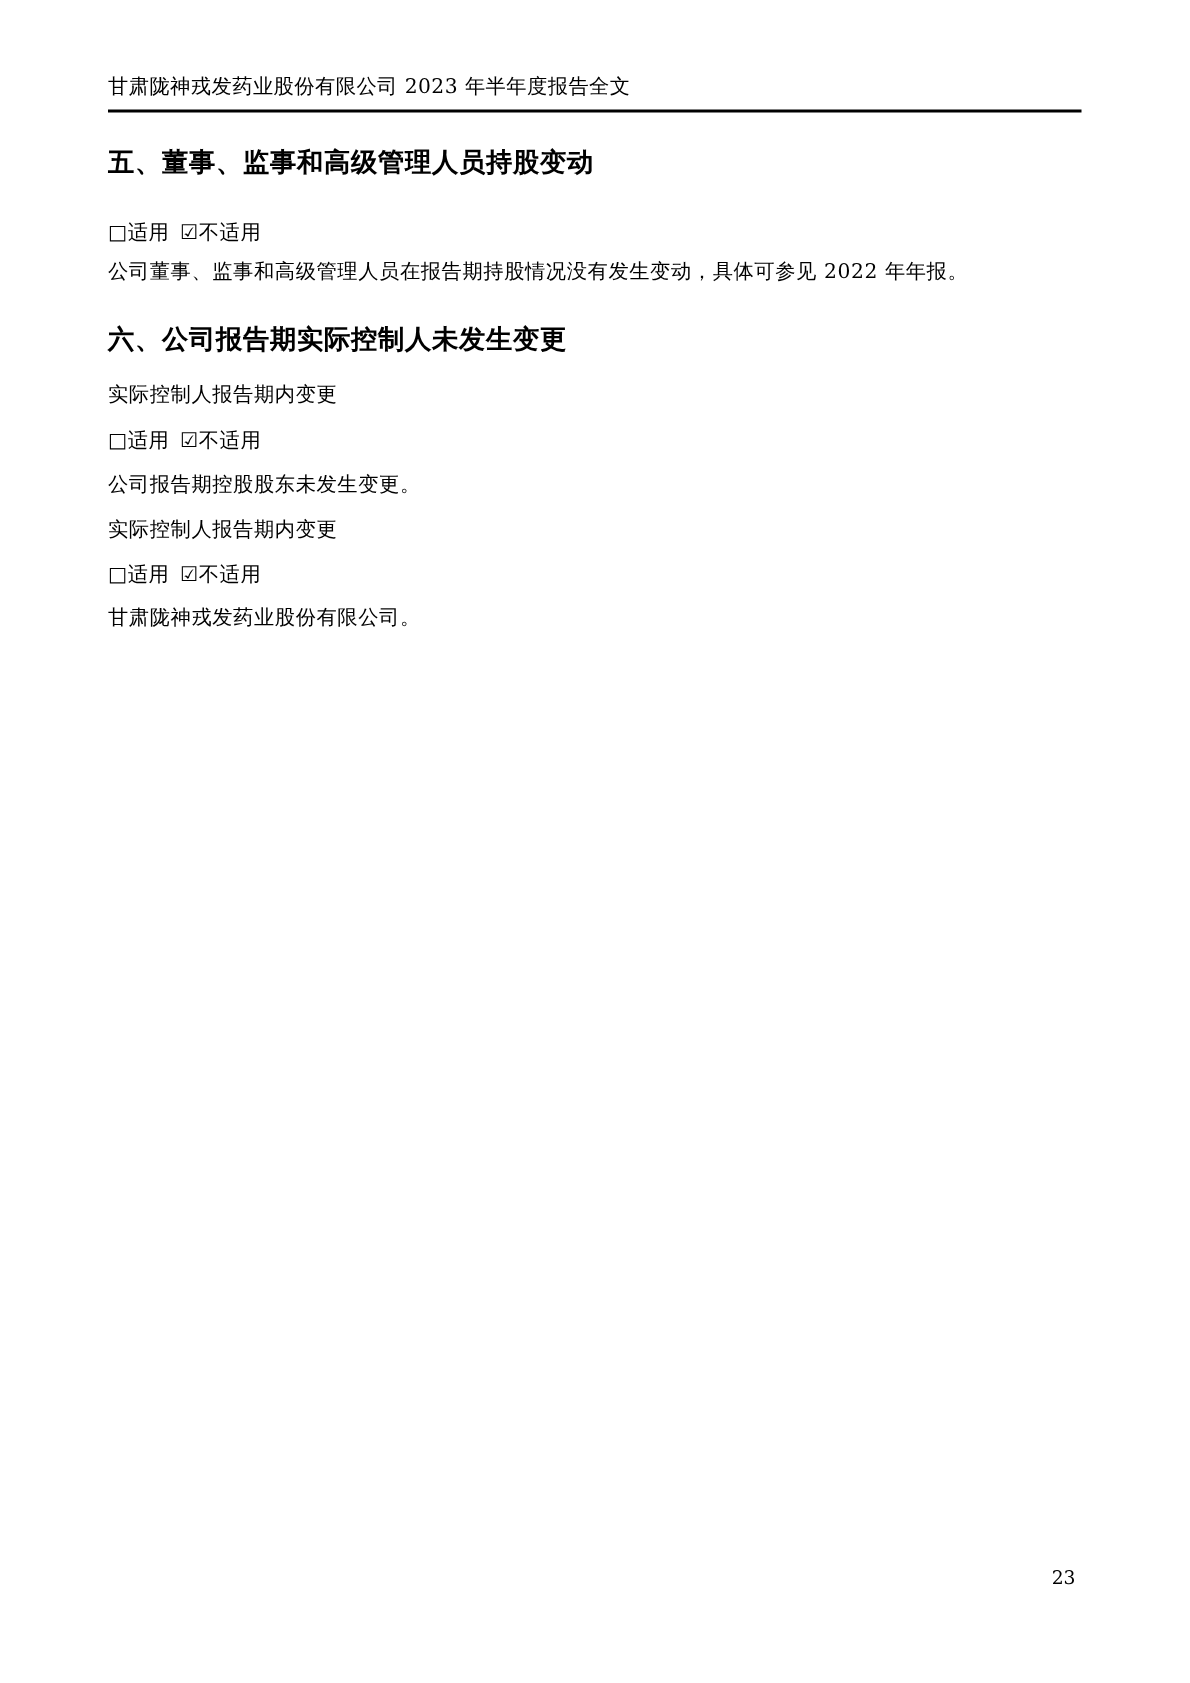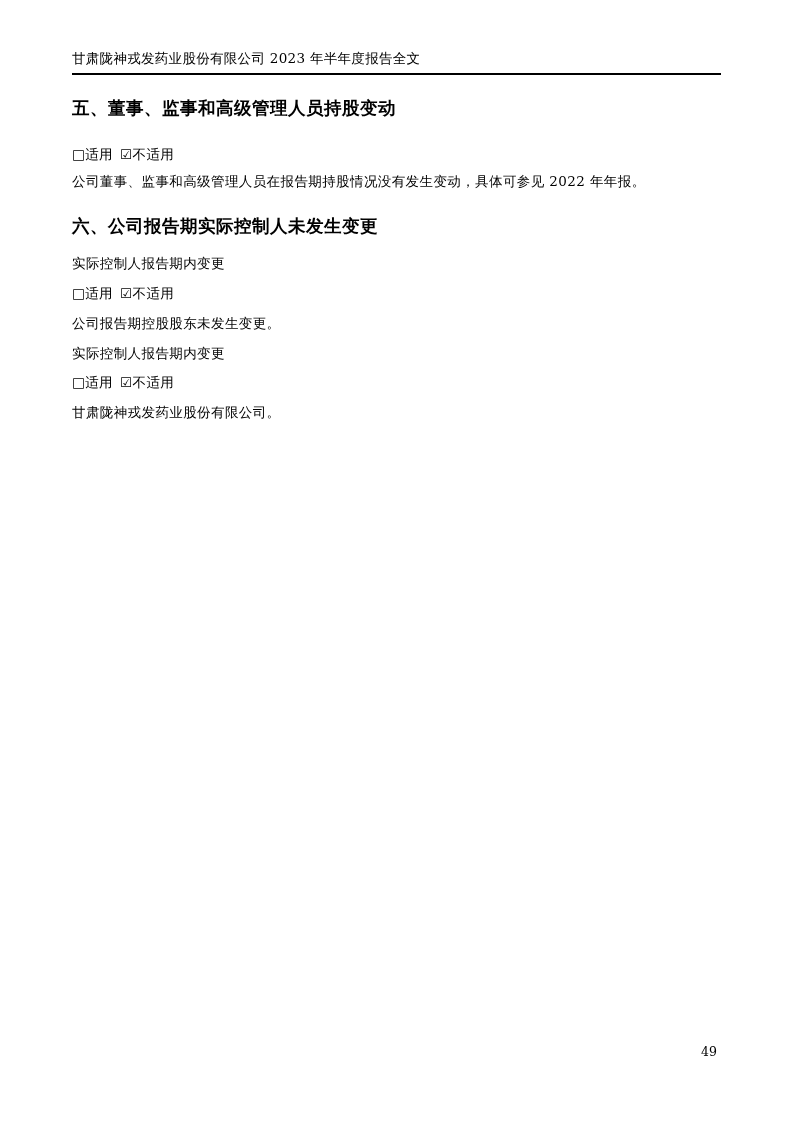--- a/index.html
+++ b/index.html
@@ -109,14 +109,14 @@
     <p class="body-line mt-12">实际控制人报告期内变更</p>
 
     <p class="checkbox-row mt-12">
       <span class="cb-glyph">□</span><span>适用</span><span class="gap"></span><span class="cb-glyph">☑</span><span>不适用</span>
     </p>
 
     <p class="body-line mt-12">甘肃陇神戎发药业股份有限公司。</p>
 
   </div>
 
-  <div class="page-number">49</div>
+  <div class="page-number">23</div>
 </div>
 
 </body></html>

